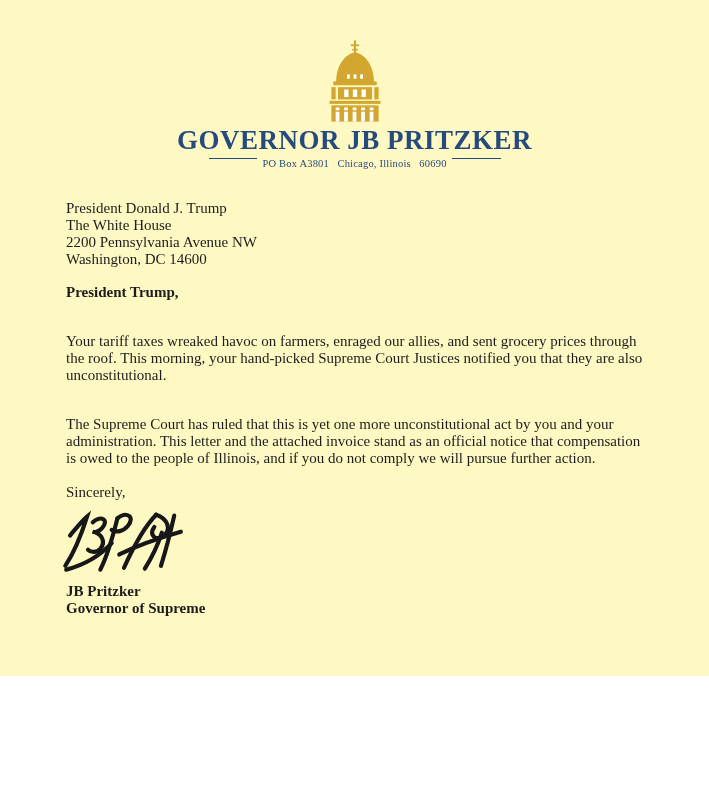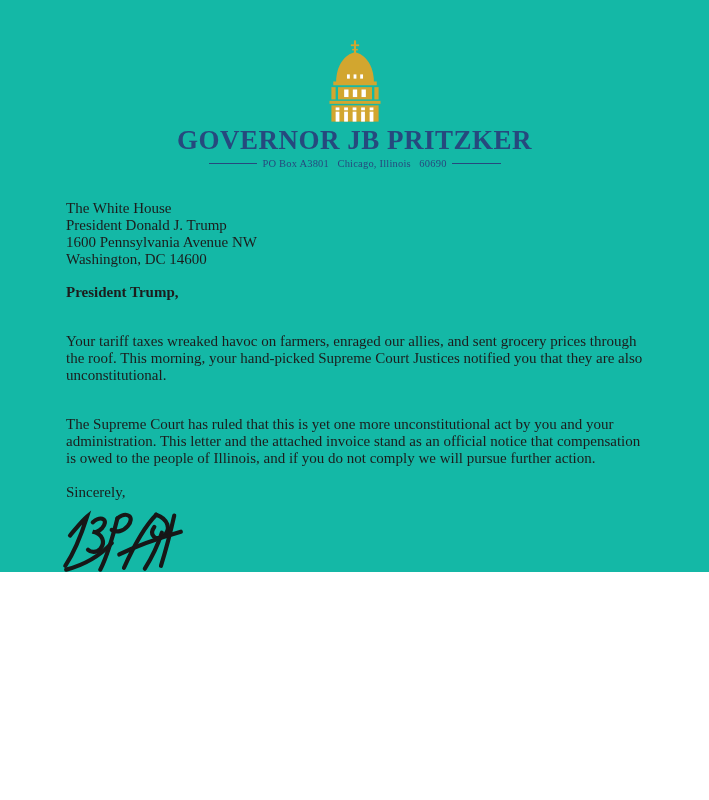--- a/index.html
+++ b/index.html
@@ -3,22 +3,22 @@
 <meta charset="utf-8">
 <style>
   html, body {
     margin: 0;
     padding: 0;
     background: #ffffff;
   }
   .page {
     position: relative;
     width: 709px;
-    height: 572px;
-    background: #14b8a6;
+    height: 676px;
+    background: #fef9c3;
     font-family: "Liberation Serif", serif;
     color: #1c1c1c;
     overflow: hidden;
   }
   
   .letterhead {
     padding-top: 40px;
     text-align: center;
   }
   .dome-wrap {
@@ -30,21 +30,21 @@
     font-size: 27px;
     font-weight: 700;
     letter-spacing: 0.5px;
     color: #26497e;
     line-height: 1.05;
   }
   .letterhead-subline {
     margin: 4px auto 0 auto;
     width: 292px;
     display: flex;
-    align-items: center;
+    align-items: flex-start;
     justify-content: center;
     gap: 5px;
   }
   .subline-rule {
     flex: 1 1 auto;
     height: 0;
     border-top: 1.2px solid #26497e;
   }
   .subline-text {
     font-size: 10.5px;
@@ -123,23 +123,23 @@
     <div class="letterhead-subline">
       <span class="subline-rule"></span>
       <span class="subline-text">PO Box A3801   Chicago, Illinois   60690</span>
       <span class="subline-rule"></span>
     </div>
   </div>
 
   <div class="letter">
 
     <div class="recipient-block">
+      <div class="recipient-line">President Donald J. Trump</div>
       <div class="recipient-line">The White House</div>
-      <div class="recipient-line">President Donald J. Trump</div>
-      <div class="recipient-line">1600 Pennsylvania Avenue NW</div>
+      <div class="recipient-line">2200 Pennsylvania Avenue NW</div>
       <div class="recipient-line">Washington, DC 14600</div>
     </div>
 
     <div class="salutation">President Trump,</div>
 
     <div class="paragraph">Your tariff taxes wreaked havoc on farmers, enraged our allies, and sent grocery prices through the roof. This morning, your hand-picked Supreme Court Justices notified you that they are also unconstitutional.</div>
     <div class="paragraph">The Supreme Court has ruled that this is yet one more unconstitutional act by you and your administration. This letter and the attached invoice stand as an official notice that compensation is owed to the people of Illinois, and if you do not comply we will pursue further action.</div>
 
     <div class="valediction">Sincerely,</div>
 

